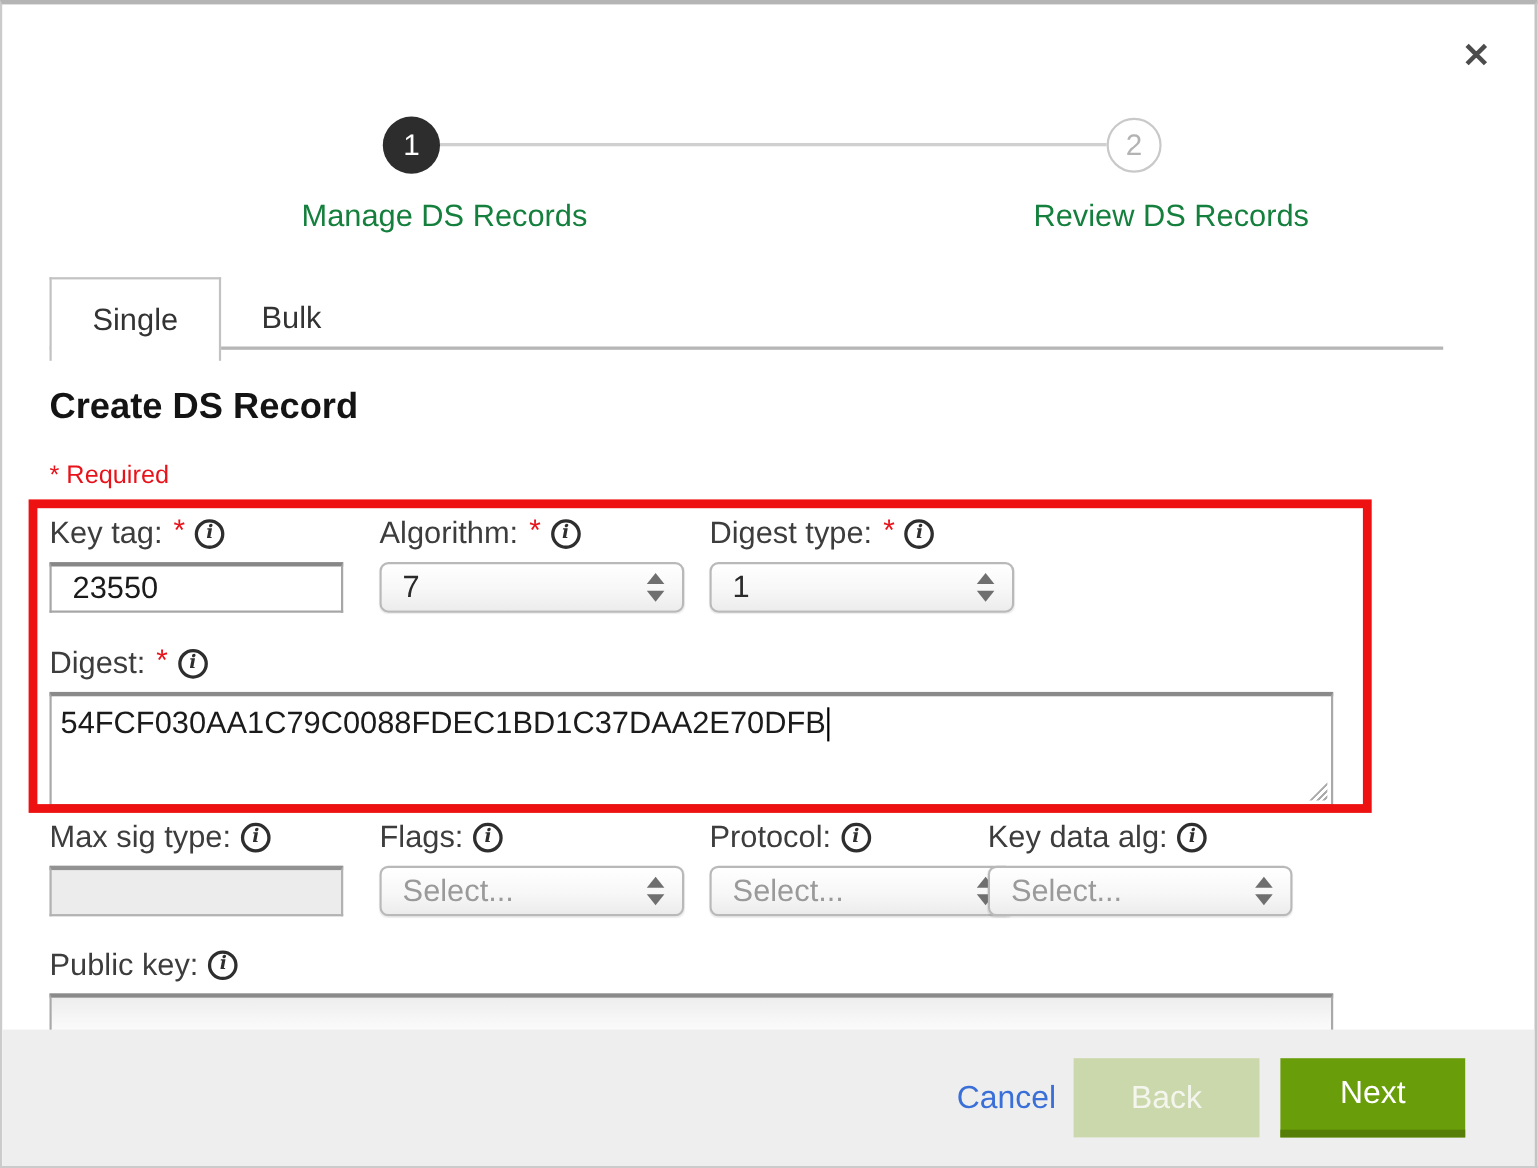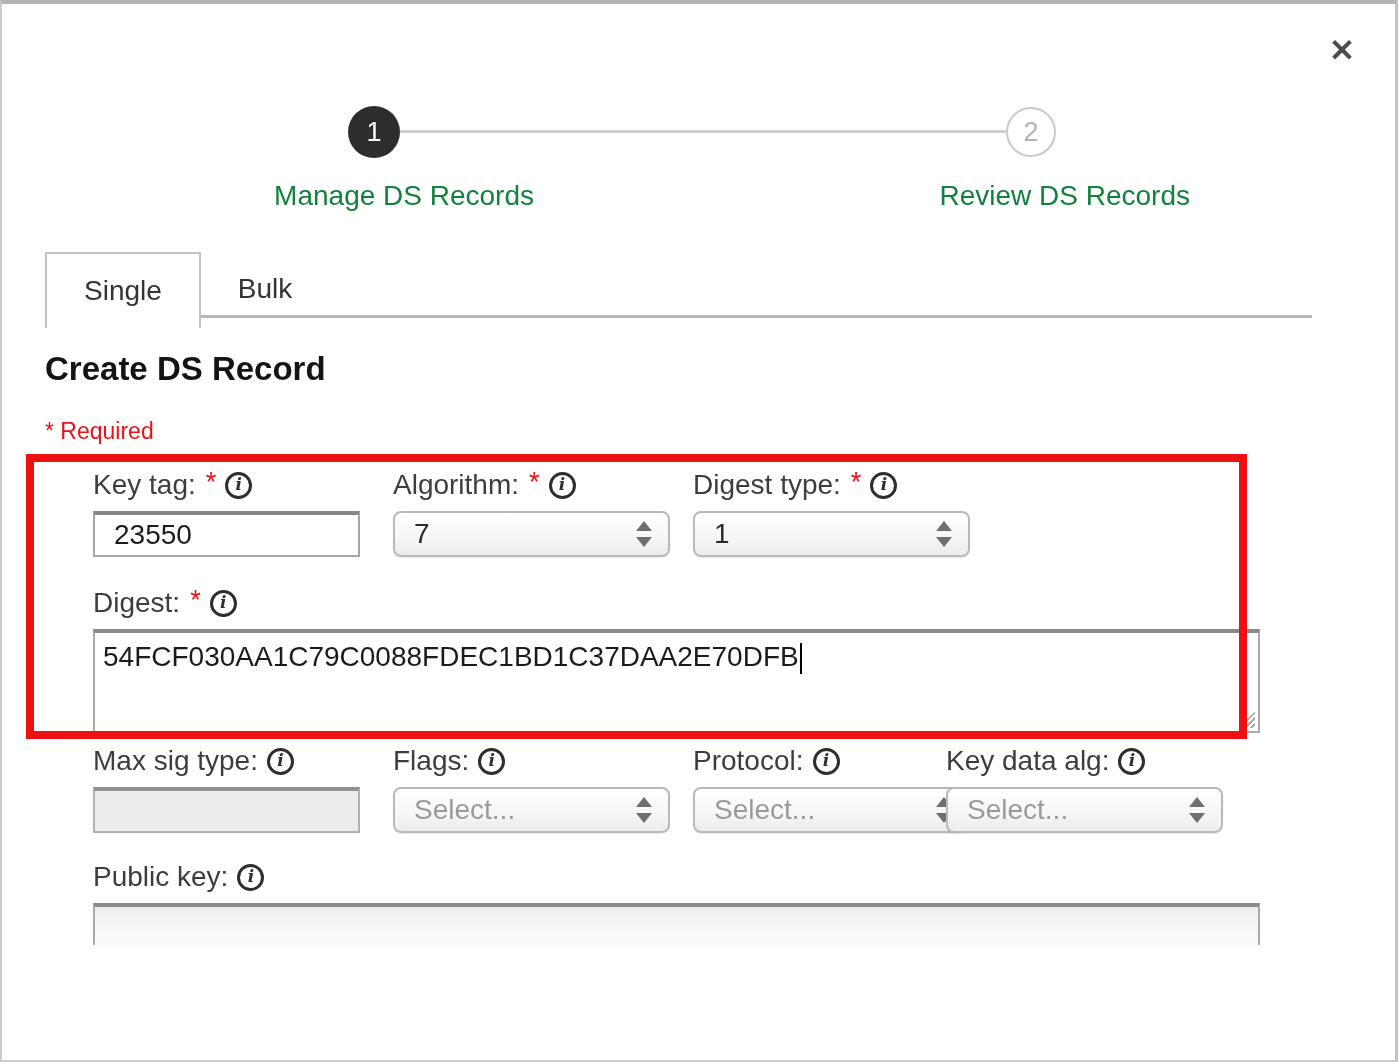--- a/index.html
+++ b/index.html
@@ -35,21 +35,21 @@
   .tab-single { left:43px; height:76px; background:#fff; border:2px solid #c2c2c2; border-bottom:none; z-index:2; }
   .tab-bulk { left:185px; }
 
   .page-title { position:absolute; left:43px; top:346px; font-size:33px; font-weight:bold; color:#141414; }
   .required-note { position:absolute; left:43px; top:414px; font-size:23px; color:#e8121a; }
 
   
   .annotation-box { position:absolute; left:24px; top:450px; width:1221px; height:285px; border:8px solid #ee1111; z-index:6; pointer-events:none; }
 
   
-  .field-group { position:absolute;margin-left:48px; }
+  .field-group { position:absolute; }
   .field-label { display:flex; align-items:center; height:34px; font-size:28px; color:#3d3d3d; white-space:nowrap; }
   .req-star { color:#e8121a; font-size:27px; margin-left:10px; position:relative; top:-3px; }
   .info-icon {
     margin-left:9px; width:27px; height:27px; border:3px solid #2e2e2e; border-radius:50%;
     display:inline-flex; align-items:center; justify-content:center; flex:none;
     font-family:"DejaVu Serif", serif; font-style:italic; font-weight:bold; font-size:17px;
     color:#2e2e2e; padding-bottom:2px; cursor:pointer;
   }
 
   .text-input {
@@ -235,14 +235,19 @@
   </div>
 
   <div class="field-group g-public-key">
     <div class="field-label">
       <span>Public key:</span>
       <span class="info-icon">i</span>
     </div>
     <div class="textarea-clipped"></div>
   </div>
 
+  <div class="footer">
+    <button class="cancel-link">Cancel</button>
+    <button class="btn btn-back">Back</button>
+    <button class="btn btn-next">Next</button>
+  </div>
 
 </div>
 
 </body></html>

